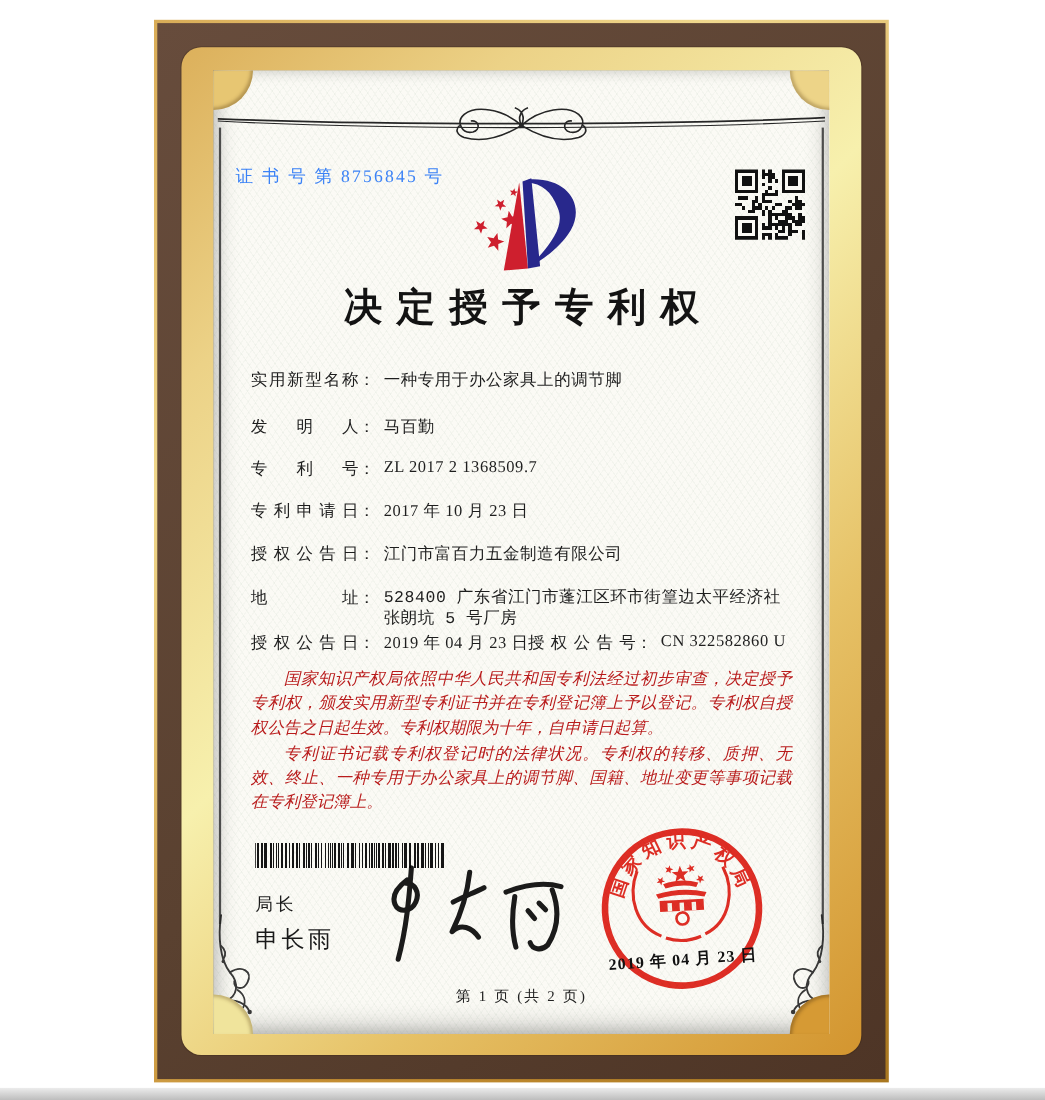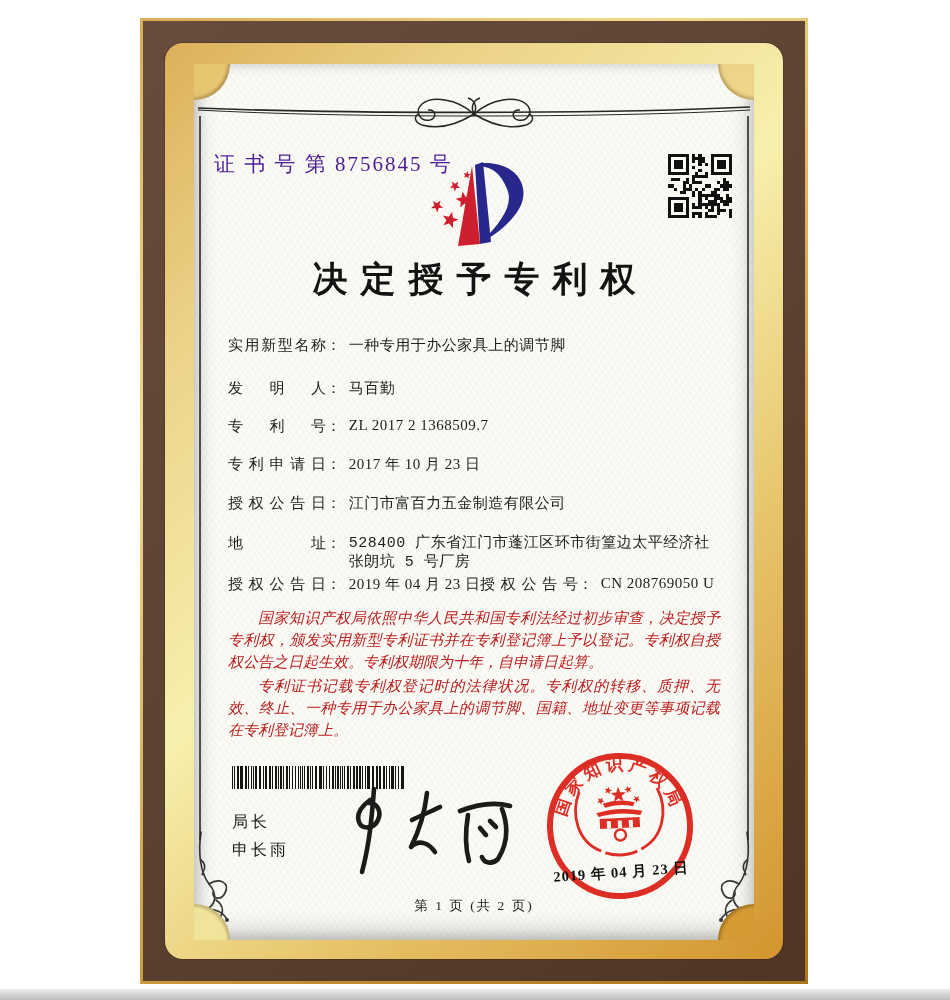--- a/index.html
+++ b/index.html
@@ -24,37 +24,37 @@
   .notch{position:absolute;width:36px;height:36px;z-index:3;}
   .notch.tl{left:54px;top:46px;border-radius:0 0 100% 0;background:#e7c672;box-shadow:inset -2px -2px 3px rgba(90,60,20,.35);}
   .notch.tr{right:54px;top:46px;border-radius:0 0 0 100%;background:#eeда8a;background:#edd488;box-shadow:inset 2px -2px 3px rgba(90,60,20,.3);}
   .notch.bl{left:54px;bottom:44px;border-radius:0 100% 0 0;background:#f0e49c;box-shadow:inset -2px 2px 3px rgba(90,60,20,.3);}
   .notch.br{right:54px;bottom:44px;border-radius:100% 0 0 0;background:#d69a34;box-shadow:inset 2px 2px 3px rgba(90,60,20,.4);}
   
   .p-el{position:absolute;}
   .rule-top{left:0;top:28px;width:100%;height:46px;}
   .vline{top:52px;height:724px;width:2px;background:rgba(40,40,40,.8);}
   .vline.l{left:5px}.vline.r{right:5px}
-  .cert-no{left:20px;top:86px;font-size:21px;letter-spacing:2px;color:#4c1d95;text-align:right;}
+  .cert-no{left:20px;top:86px;font-size:16px;letter-spacing:2px;color:#3b82f6;text-align:right;}
   .logo{left:228px;top:94px;width:106px;height:96px;}
   .qr{left:474px;top:90px;width:64px;height:64px;}
   .doc-title{left:0;right:0;top:192px;text-align:center;font-size:35px;font-weight:bold;
              letter-spacing:13px;text-indent:13px;color:#131313;}
   .fields{left:34px;top:272px;width:496px;height:270px;font-size:15px;color:#1e1e1e;}
   .frow{position:absolute;left:0;right:0;white-space:nowrap;}
   .flabel{display:inline-block;width:98px;text-align:justify;text-align-last:justify;vertical-align:top;font-weight:500;}
   .fcolon{vertical-align:top;}
   .fvalue{margin-left:4px;vertical-align:top;letter-spacing:.5px;}
   .fvalue.wrap{display:inline-block;white-space:normal;width:372px;line-height:19px;font-family:Liberation Mono, monospace;}
   .fcol2{position:absolute;left:252px;top:0;}
   .paras{left:34px;top:543px;width:492px;font-size:15px;font-style:italic;color:#b91c1c;text-align:justify;}
   .paras p{margin:0 0 2px 0;line-height:22px;text-indent:2em;}
   .barcode{left:38px;top:702px;width:176px;height:23px;}
   .signer-title{left:38px;top:748px;font-size:16px;letter-spacing:3px;color:#1a1a1a;}
-  .signer-name{left:38px;top:776px;font-size:16px;letter-spacing:3px;color:#1a1a1a;}
+  .signer-name{left:38px;top:776px;font-size:21px;letter-spacing:3px;color:#1a1a1a;}
   .signature{left:138px;top:720px;width:212px;height:100px;mix-blend-mode:multiply;}
   .seal{left:350px;top:686px;width:152px;height:152px;mix-blend-mode:multiply;opacity:.95;transform:rotate(-3deg);z-index:4;}
   .seal-date{left:356px;top:799px;width:142px;text-align:center;font-size:14.5px;font-weight:bold;
              color:#111;transform:rotate(-4deg);letter-spacing:1px;z-index:5;}
   .page-footer{left:0;right:0;top:833px;text-align:center;font-size:13.5px;letter-spacing:2px;color:#222;}
   .flourish-corner{width:54px;height:94px;top:766px;opacity:.9;}
   .flourish-corner.bl{left:0;}
   .flourish-corner.br{right:0;transform:scaleX(-1);}
   .scan-strip{position:absolute;left:0;right:0;bottom:0;height:11px;
               background:linear-gradient(#ececec,#bdbdbd);}
@@ -256,21 +256,21 @@
         </div>
         <div class="frow" style="top:198px">
           <span class="flabel">地址</span><span class="fcolon">：</span>
           <span class="fvalue wrap">528400 广东省江门市蓬江区环市街篁边太平经济社张朗坑 5 号厂房</span>
         </div>
         <div class="frow" style="top:239px">
           <span class="flabel">授权公告日</span><span class="fcolon">：</span>
           <span class="fvalue">2019 年 04 月 23 日</span>
           <span class="fcol2">
             <span class="flabel">授权公告号</span><span class="fcolon">：</span>
-            <span class="fvalue">CN 208769050 U</span>
+            <span class="fvalue">CN 322582860 U</span>
           </span>
         </div>
       </div>
 
       <div class="p-el paras">
         <p>国家知识产权局依照中华人民共和国专利法经过初步审查，决定授予专利权，颁发实用新型专利证书并在专利登记簿上予以登记。专利权自授权公告之日起生效。专利权期限为十年，自申请日起算。</p>
         <p>专利证书记载专利权登记时的法律状况。专利权的转移、质押、无效、终止、一种专用于办公家具上的调节脚、国籍、地址变更等事项记载在专利登记簿上。</p>
       </div>
 
       <svg class="p-el barcode" viewBox="0 0 176 23" preserveAspectRatio="none" id="barcode-svg" shape-rendering="crispEdges">

